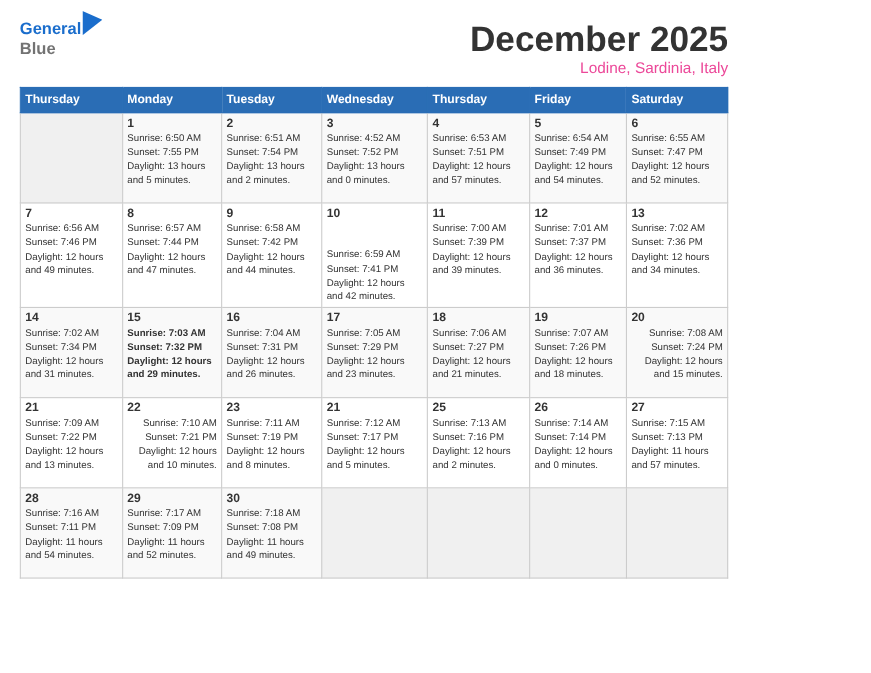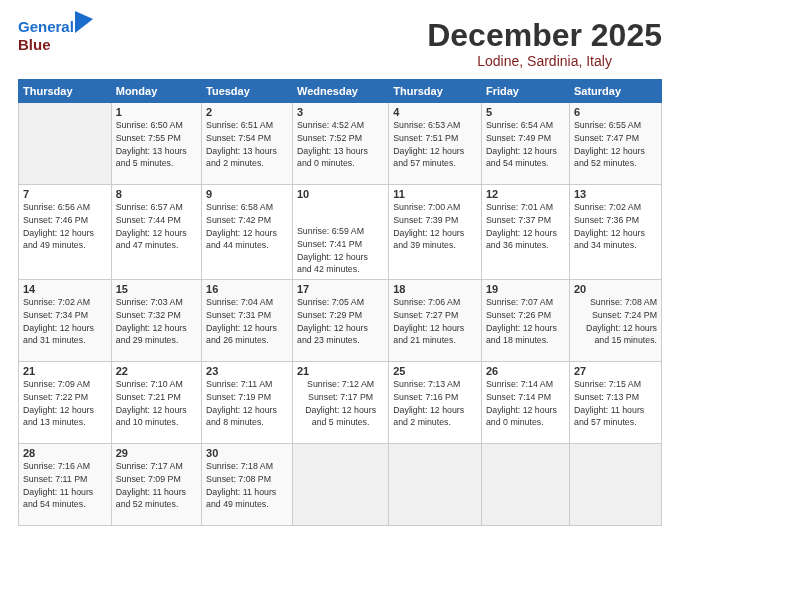--- a/index.html
+++ b/index.html
@@ -45,22 +45,21 @@
       text-align: right;
     }
     .month-title {
       font-size: 32px;
       font-weight: bold;
       color: #333;
       line-height: 1.1;
     }
     .location-title {
       font-size: 14px;
-      color: #7f1d1d;
-      text-align: center;
+      color: #ec4899;
     }
     .calendar {
       width: 100%;
       border-collapse: collapse;
       font-size: 9.5px;
     }
     .calendar thead th {
       background: #2a6db5;
       color: #fff;
       padding: 5px 4px;
@@ -102,21 +101,21 @@
 </head>
 <body>
 
 <div class="page">
   <div class="header">
     <div class="logo">
       <div>
         <div class="logo-text">
           <span>General</span><svg class="logo-icon" viewBox="0 0 18 22" fill="none" xmlns="http://www.w3.org/2000/svg" style="display:inline-block;vertical-align:middle;margin-left:1px;margin-top:-12px">
               <polygon points="0,0 18,8 0,22" fill="#1a6dcc"></polygon>
-            </svg><br><span style="color:#7f1d1d">Blue</span>
+            </svg><br><span style="color:#737373">Blue</span>
         </div>
       </div>
     </div>
     <div class="title-block">
       <div class="month-title">December 2025</div>
       <div class="location-title">Lodine, Sardinia, Italy</div>
     </div>
   </div>
 
   <table class="calendar">
@@ -231,21 +230,21 @@
         <tr>
           <td>
             <span class="day-num">14</span>
             <div class="day-info" style="white-space: pre-line;">Sunrise: 7:02 AM
 Sunset: 7:34 PM
 Daylight: 12 hours
 and 31 minutes.</div>
           </td>
           <td>
             <span class="day-num">15</span>
-            <div class="day-info" style="white-space: pre-line;">Sunrise: 7:03 AM
+            <div class="day-info" style="white-space: pre-line; font-weight: bold;">Sunrise: 7:03 AM
 Sunset: 7:32 PM
 Daylight: 12 hours
 and 29 minutes.</div>
           </td>
           <td>
             <span class="day-num">16</span>
             <div class="day-info" style="white-space: pre-line;">Sunrise: 7:04 AM
 Sunset: 7:31 PM
 Daylight: 12 hours
 and 26 minutes.</div>
@@ -282,35 +281,35 @@
         <tr>
           <td>
             <span class="day-num">21</span>
             <div class="day-info" style="white-space: pre-line;">Sunrise: 7:09 AM
 Sunset: 7:22 PM
 Daylight: 12 hours
 and 13 minutes.</div>
           </td>
           <td>
             <span class="day-num">22</span>
-            <div class="day-info" style="white-space: pre-line;">Sunrise: 7:10 AM
+            <div class="day-info" style="white-space: pre-line; text-align: right;">Sunrise: 7:10 AM
 Sunset: 7:21 PM
 Daylight: 12 hours
 and 10 minutes.</div>
           </td>
           <td>
             <span class="day-num">23</span>
             <div class="day-info" style="white-space: pre-line;">Sunrise: 7:11 AM
 Sunset: 7:19 PM
 Daylight: 12 hours
 and 8 minutes.</div>
           </td>
           <td>
             <span class="day-num">21</span>
-            <div class="day-info" style="white-space: pre-line; text-align: center;">Sunrise: 7:12 AM
+            <div class="day-info" style="white-space: pre-line;">Sunrise: 7:12 AM
 Sunset: 7:17 PM
 Daylight: 12 hours
 and 5 minutes.</div>
           </td>
           <td>
             <span class="day-num">25</span>
             <div class="day-info" style="white-space: pre-line;">Sunrise: 7:13 AM
 Sunset: 7:16 PM
 Daylight: 12 hours
 and 2 minutes.</div>

